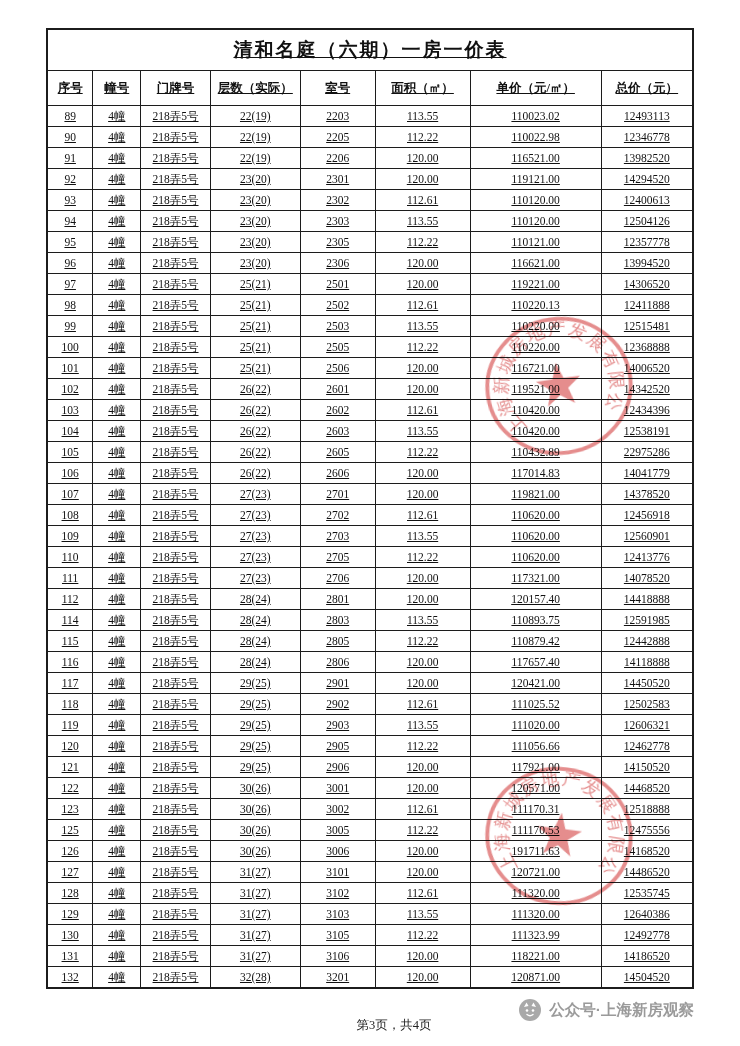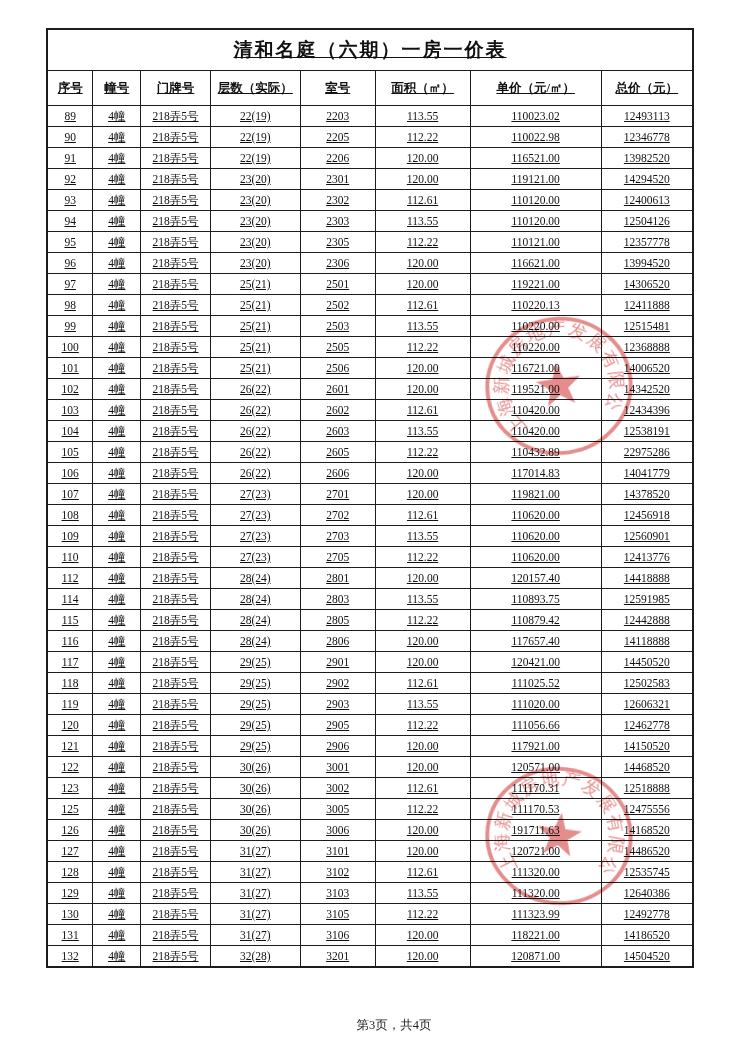--- a/index.html
+++ b/index.html
@@ -277,20 +277,30 @@
           <td>110</td>
           <td>4幢</td>
           <td>218弄5号</td>
           <td>27(23)</td>
           <td>2705</td>
           <td>112.22</td>
           <td>110620.00</td>
           <td>12413776</td>
         </tr>
         <tr>
+          <td>111</td>
+          <td>4幢</td>
+          <td>218弄5号</td>
+          <td>27(23)</td>
+          <td>2706</td>
+          <td>120.00</td>
+          <td>117321.00</td>
+          <td>14078520</td>
+        </tr>
+        <tr>
           <td>112</td>
           <td>4幢</td>
           <td>218弄5号</td>
           <td>28(24)</td>
           <td>2801</td>
           <td>120.00</td>
           <td>120157.40</td>
           <td>14418888</td>
         </tr>
         <tr>
@@ -493,14 +503,25 @@
       </defs>
     <ellipse cx="100" cy="100" rx="92" ry="86" fill="none" stroke="#cf2f2f" stroke-width="5"></ellipse>
     <polygon fill="#cf2f2f" points="100,70 107.1,90.3 128.5,90.7 111.4,103.7 117.6,124.3 100,112 82.4,124.3 88.6,103.7 71.5,90.7 92.9,90.3"></polygon>
     <text font-size="23" fill="#cf2f2f" letter-spacing="2" font-family="Liberation Serif, serif">
       <textPath href="#arc2">上海新城房地产发展有限公司</textPath>
     </text>
   </svg>
 
   <div class="page-info">第3页，共4页</div>
 
+  <div class="watermark">
+    <svg class="wm-logo" viewBox="0 0 24 24" aria-hidden="true">
+      <circle cx="12" cy="12" r="11" fill="#a9a9a9"></circle>
+      <polygon points="6,9 8.5,4.5 10.5,8" fill="#ffffff"></polygon>
+      <polygon points="18,9 15.5,4.5 13.5,8" fill="#ffffff"></polygon>
+      <circle cx="9" cy="12.5" r="1.3" fill="#ffffff"></circle>
+      <circle cx="15" cy="12.5" r="1.3" fill="#ffffff"></circle>
+      <path d="M9 16.5 q3 2.5 6 0" stroke="#ffffff" stroke-width="1.4" fill="none" stroke-linecap="round"></path>
+    </svg>
+    <span>公众号·上海新房观察</span>
+  </div>
 
 </div>
 
 </body></html>

